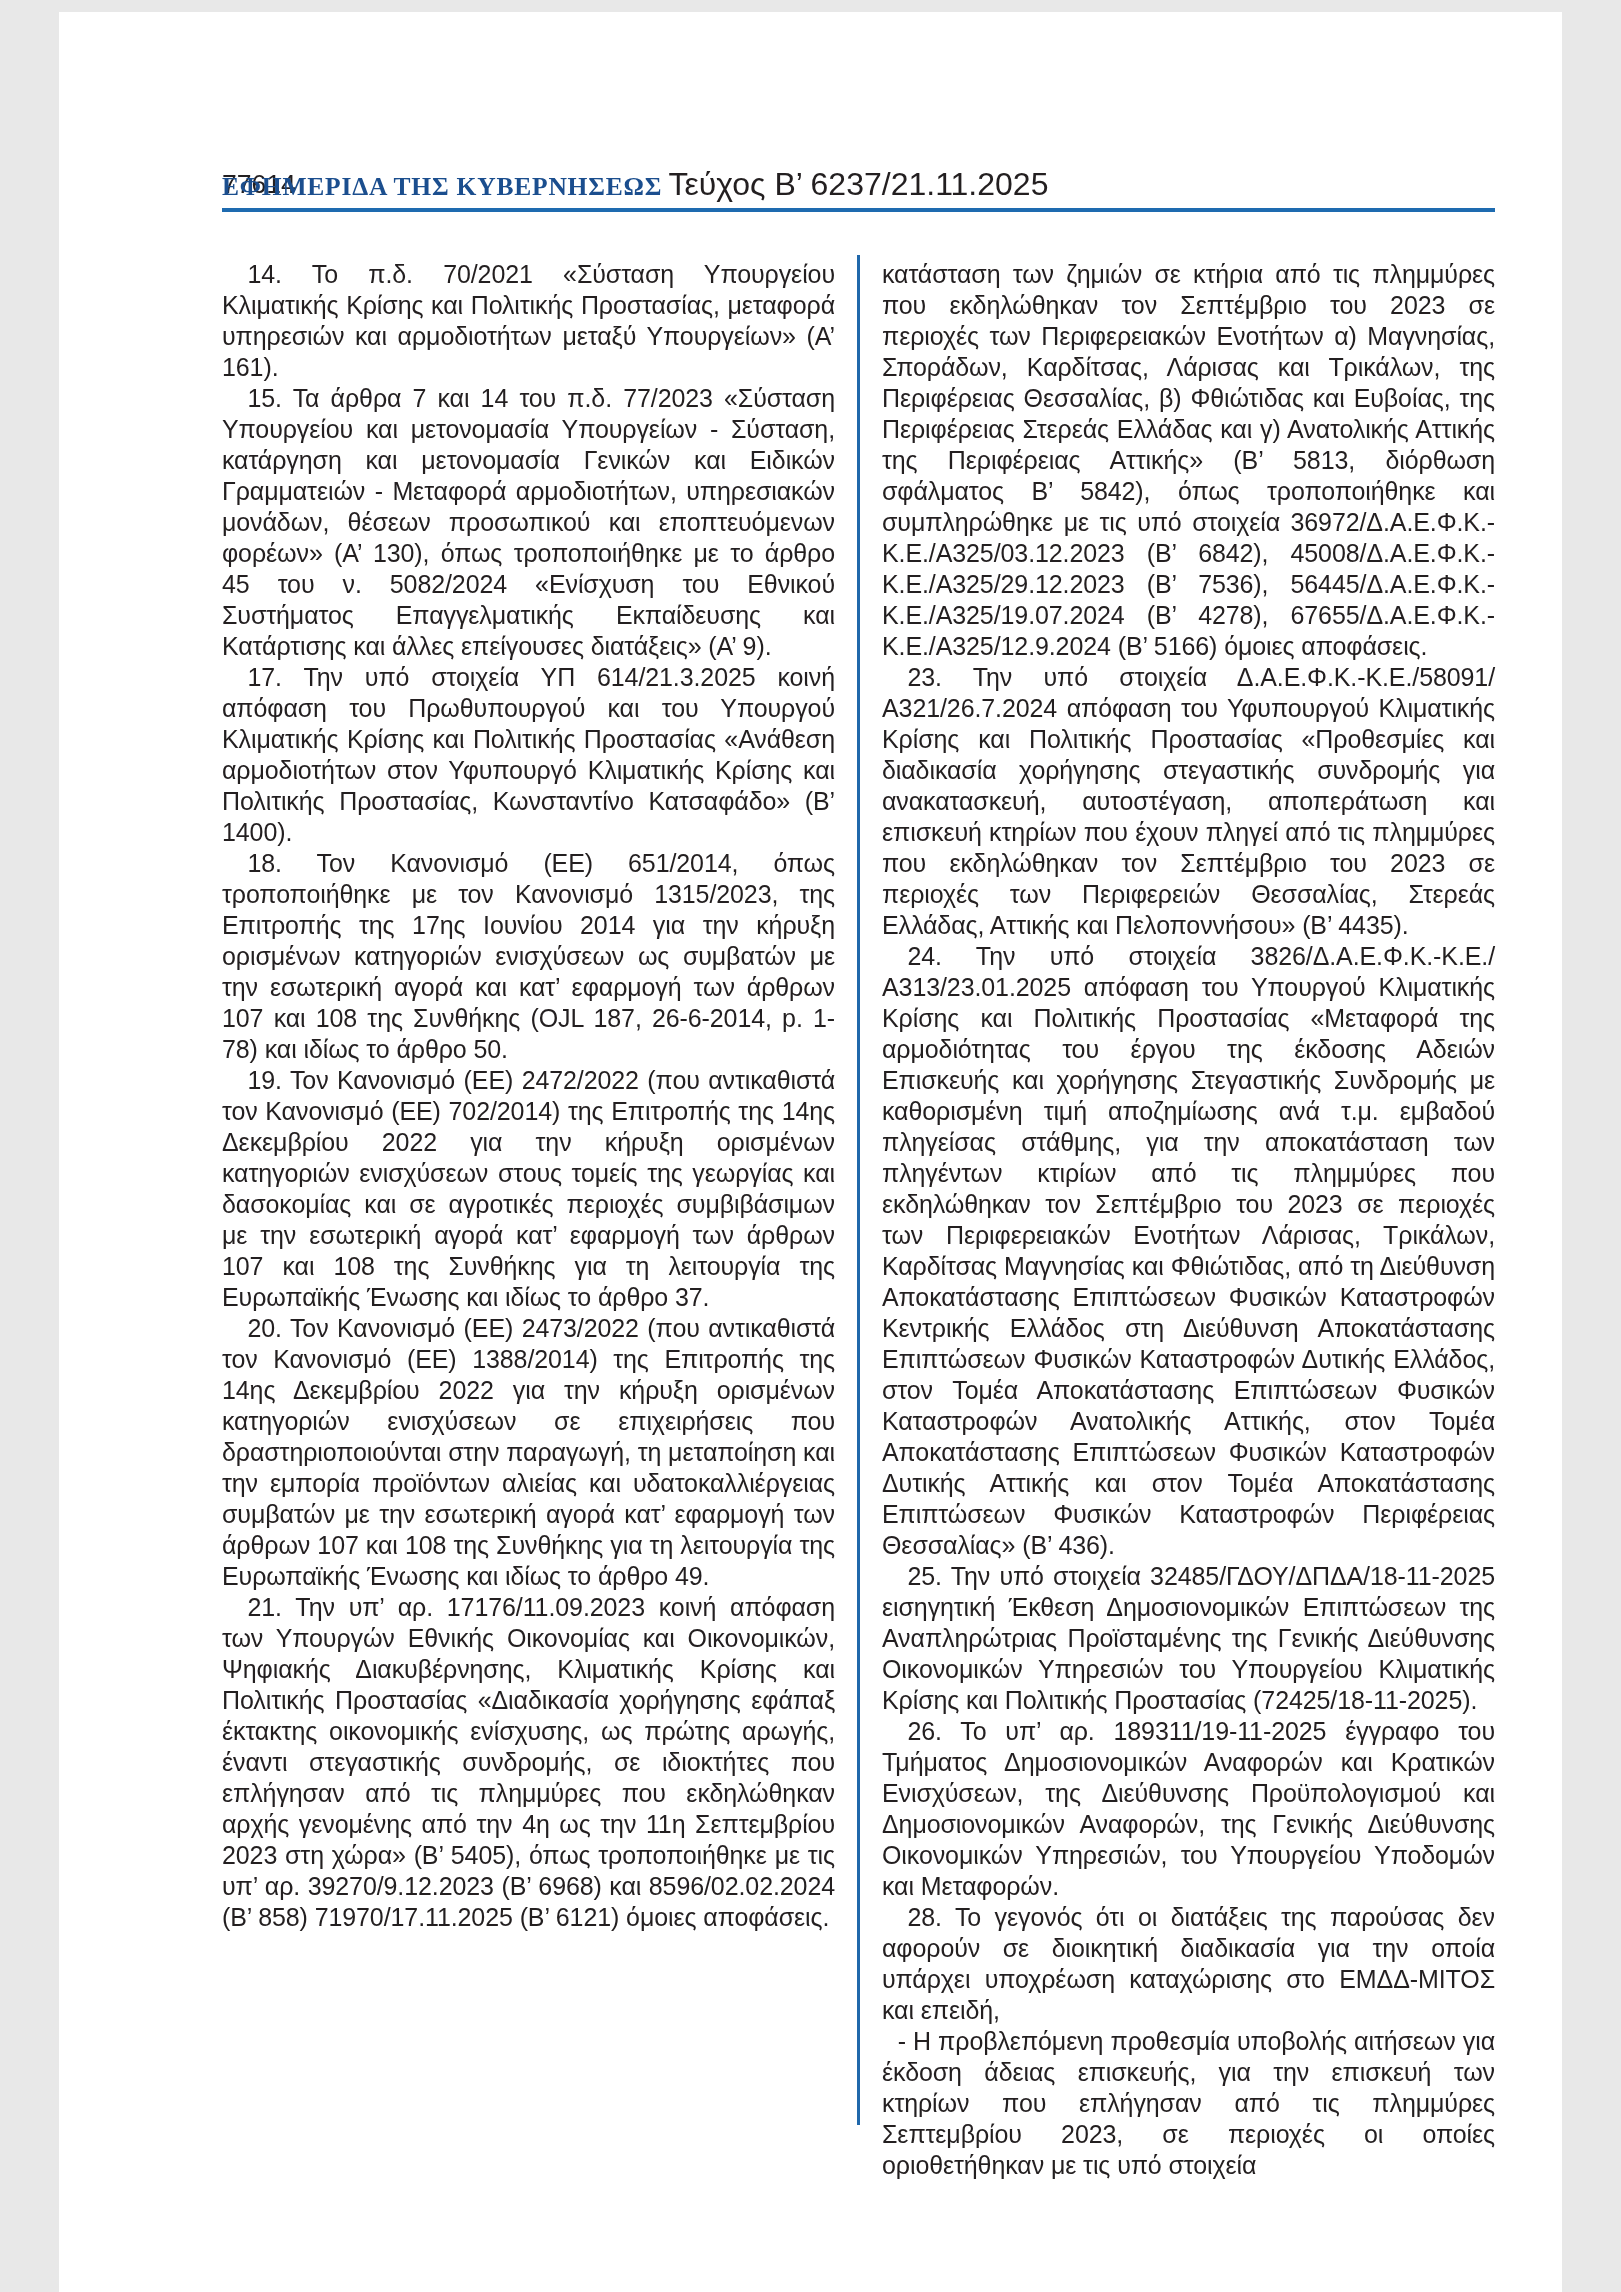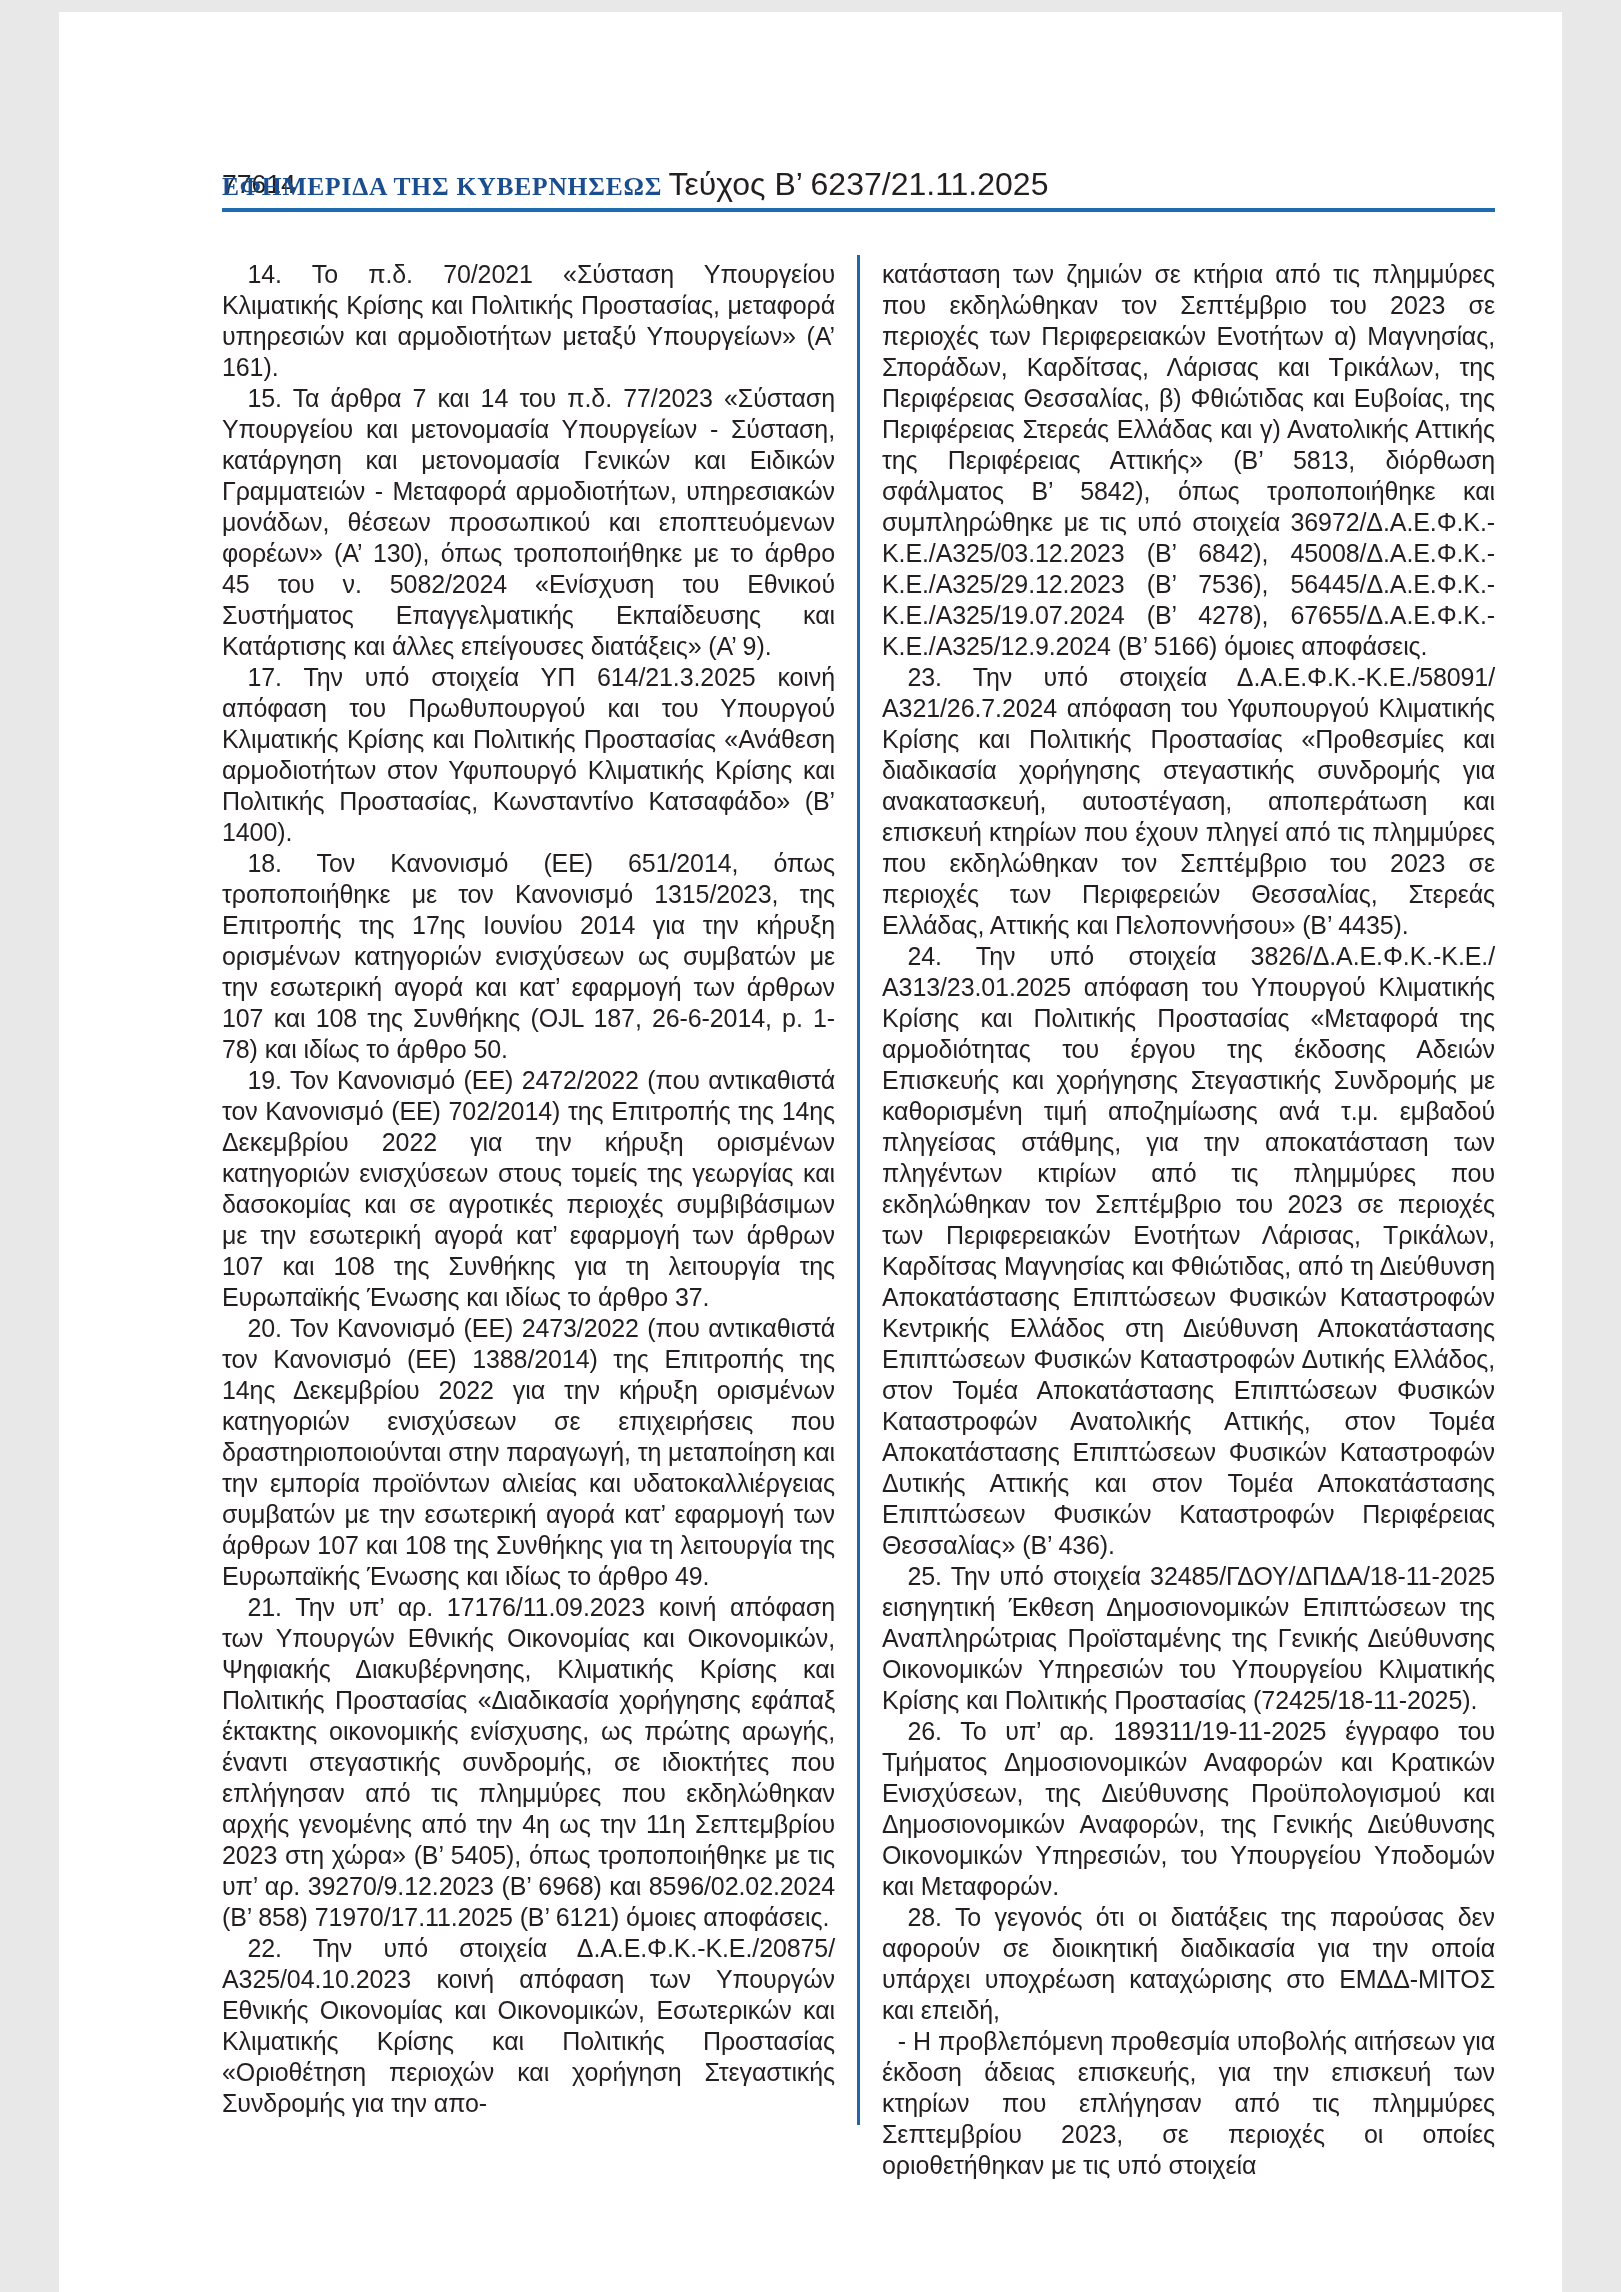--- a/index.html
+++ b/index.html
@@ -75,21 +75,20 @@
   <div class="hdr-rule"></div>
 
   <div class="col col-left">
       <p class="para indent">14. Το π.δ. 70/2021 «Σύσταση Υπουργείου Κλιματικής Κρίσης και Πολιτικής Προστασίας, μεταφορά υπηρεσιών και αρμοδιοτήτων μεταξύ Υπουργείων» (Α’ 161).</p>
       <p class="para indent">15. Τα άρθρα 7 και 14 του π.δ. 77/2023 «Σύσταση Υπουργείου και μετονομασία Υπουργείων - Σύσταση, κατάργηση και μετονομασία Γενικών και Ειδικών Γραμματειών - Μεταφορά αρμοδιοτήτων, υπηρεσιακών μονάδων, θέσεων προσωπικού και εποπτευόμενων φορέων» (Α’ 130), όπως τροποποιήθηκε με το άρθρο 45 του ν. 5082/2024 «Ενίσχυση του Εθνικού Συστήματος Επαγγελματικής Εκπαίδευσης και Κατάρτισης και άλλες επείγουσες διατάξεις» (Α’ 9).</p>
       <p class="para indent">17. Την υπό στοιχεία ΥΠ 614/21.3.2025 κοινή απόφαση του Πρωθυπουργού και του Υπουργού Κλιματικής Κρίσης και Πολιτικής Προστασίας «Ανάθεση αρμοδιοτήτων στον Υφυπουργό Κλιματικής Κρίσης και Πολιτικής Προστασίας, Κωνσταντίνο Κατσαφάδο» (Β’ 1400).</p>
       <p class="para indent">18. Τον Κανονισμό (ΕΕ) 651/2014, όπως τροποποιήθηκε με τον Κανονισμό 1315/2023, της Επιτροπής της 17ης Ιουνίου 2014 για την κήρυξη ορισμένων κατηγοριών ενισχύσεων ως συμβατών με την εσωτερική αγορά και κατ’ εφαρμογή των άρθρων 107 και 108 της Συνθήκης (OJL 187, 26-6-2014, p. 1-78) και ιδίως το άρθρο 50.</p>
       <p class="para indent">19. Τον Κανονισμό (ΕΕ) 2472/2022 (που αντικαθιστά τον Κανονισμό (ΕΕ) 702/2014) της Επιτροπής της 14ης Δεκεμβρίου 2022 για την κήρυξη ορισμένων κατηγοριών ενισχύσεων στους τομείς της γεωργίας και δασοκομίας και σε αγροτικές περιοχές συμβιβάσιμων με την εσωτερική αγορά κατ’ εφαρμογή των άρθρων 107 και 108 της Συνθήκης για τη λειτουργία της Ευρωπαϊκής Ένωσης και ιδίως το άρθρο 37.</p>
       <p class="para indent">20. Τον Κανονισμό (ΕΕ) 2473/2022 (που αντικαθιστά τον Κανονισμό (ΕΕ) 1388/2014) της Επιτροπής της 14ης Δεκεμβρίου 2022 για την κήρυξη ορισμένων κατηγοριών ενισχύσεων σε επιχειρήσεις που δραστηριοποιούνται στην παραγωγή, τη μεταποίηση και την εμπορία προϊόντων αλιείας και υδατοκαλλιέργειας συμβατών με την εσωτερική αγορά κατ’ εφαρμογή των άρθρων 107 και 108 της Συνθήκης για τη λειτουργία της Ευρωπαϊκής Ένωσης και ιδίως το άρθρο 49.</p>
       <p class="para indent">21. Την υπ’ αρ. 17176/11.09.2023 κοινή απόφαση των Υπουργών Εθνικής Οικονομίας και Οικονομικών, Ψηφιακής Διακυβέρνησης, Κλιματικής Κρίσης και Πολιτικής Προστασίας «Διαδικασία χορήγησης εφάπαξ έκτακτης οικονομικής ενίσχυσης, ως πρώτης αρωγής, έναντι στεγαστικής συνδρομής, σε ιδιοκτήτες που επλήγησαν από τις πλημμύρες που εκδηλώθηκαν αρχής γενομένης από την 4η ως την 11η Σεπτεμβρίου 2023 στη χώρα» (Β’ 5405), όπως τροποποιήθηκε με τις υπ’ αρ. 39270/9.12.2023 (Β’ 6968) και 8596/02.02.2024 (Β’ 858) 71970/17.11.2025 (Β’ 6121) όμοιες αποφάσεις.</p>
-      <p class="para indent">22. Την υπό στοιχεία Δ.Α.Ε.Φ.Κ.-Κ.Ε./20875/Α325/04.10.2023 κοινή απόφαση των Υπουργών Εθνικής Οικονομίας και Οικονομικών, Εσωτερικών και Κλιματικής Κρίσης και Πολιτικής Προστασίας «Οριοθέτηση περιοχών και χορήγηση Στεγαστικής Συνδρομής για την απο-</p>
     </div>
 
   <div class="divider"></div>
 
   <div class="col col-right">
       <p class="para">κατάσταση των ζημιών σε κτήρια από τις πλημμύρες που εκδηλώθηκαν τον Σεπτέμβριο του 2023 σε περιοχές των Περιφερειακών Ενοτήτων α) Μαγνησίας, Σποράδων, Καρδίτσας, Λάρισας και Τρικάλων, της Περιφέρειας Θεσσαλίας, β) Φθιώτιδας και Ευβοίας, της Περιφέρειας Στερεάς Ελλάδας και γ) Ανατολικής Αττικής της Περιφέρειας Αττικής» (Β’ 5813, διόρθωση σφάλματος Β’ 5842), όπως τροποποιήθηκε και συμπληρώθηκε με τις υπό στοιχεία 36972/Δ.Α.Ε.Φ.Κ.-Κ.Ε./Α325/03.12.2023 (Β’ 6842), 45008/Δ.Α.Ε.Φ.Κ.-Κ.Ε./Α325/29.12.2023 (Β’ 7536), 56445/Δ.Α.Ε.Φ.Κ.-Κ.Ε./Α325/19.07.2024 (Β’ 4278), 67655/Δ.Α.Ε.Φ.Κ.-Κ.Ε./Α325/12.9.2024 (Β’ 5166) όμοιες αποφάσεις.</p>
       <p class="para indent">23. Την υπό στοιχεία Δ.Α.Ε.Φ.Κ.-Κ.Ε./58091/Α321/26.7.2024 απόφαση του Υφυπουργού Κλιματικής Κρίσης και Πολιτικής Προστασίας «Προθεσμίες και διαδικασία χορήγησης στεγαστικής συνδρομής για ανακατασκευή, αυτοστέγαση, αποπεράτωση και επισκευή κτηρίων που έχουν πληγεί από τις πλημμύρες που εκδηλώθηκαν τον Σεπτέμβριο του 2023 σε περιοχές των Περιφερειών Θεσσαλίας, Στερεάς Ελλάδας, Αττικής και Πελοποννήσου» (Β’ 4435).</p>
       <p class="para indent">24. Την υπό στοιχεία 3826/Δ.Α.Ε.Φ.Κ.-Κ.Ε./Α313/23.01.2025 απόφαση του Υπουργού Κλιματικής Κρίσης και Πολιτικής Προστασίας «Μεταφορά της αρμοδιότητας του έργου της έκδοσης Αδειών Επισκευής και χορήγησης Στεγαστικής Συνδρομής με καθορισμένη τιμή αποζημίωσης ανά τ.μ. εμβαδού πληγείσας στάθμης, για την αποκατάσταση των πληγέντων κτιρίων από τις πλημμύρες που εκδηλώθηκαν τον Σεπτέμβριο του 2023 σε περιοχές των Περιφερειακών Ενοτήτων Λάρισας, Τρικάλων, Καρδίτσας Μαγνησίας και Φθιώτιδας, από τη Διεύθυνση Αποκατάστασης Επιπτώσεων Φυσικών Καταστροφών Κεντρικής Ελλάδος στη Διεύθυνση Αποκατάστασης Επιπτώσεων Φυσικών Καταστροφών Δυτικής Ελλάδος, στον Τομέα Αποκατάστασης Επιπτώσεων Φυσικών Καταστροφών Ανατολικής Αττικής, στον Τομέα Αποκατάστασης Επιπτώσεων Φυσικών Καταστροφών Δυτικής Αττικής και στον Τομέα Αποκατάστασης Επιπτώσεων Φυσικών Καταστροφών Περιφέρειας Θεσσαλίας» (Β’ 436).</p>
       <p class="para indent">25. Την υπό στοιχεία 32485/ΓΔΟΥ/ΔΠΔΑ/18-11-2025 εισηγητική Έκθεση Δημοσιονομικών Επιπτώσεων της Αναπληρώτριας Προϊσταμένης της Γενικής Διεύθυνσης Οικονομικών Υπηρεσιών του Υπουργείου Κλιματικής Κρίσης και Πολιτικής Προστασίας (72425/18-11-2025).</p>
       <p class="para indent">26. Το υπ’ αρ. 189311/19-11-2025 έγγραφο του Τμήματος Δημοσιονομικών Αναφορών και Κρατικών Ενισχύσεων, της Διεύθυνσης Προϋπολογισμού και Δημοσιονομικών Αναφορών, της Γενικής Διεύθυνσης Οικονομικών Υπηρεσιών, του Υπουργείου Υποδομών και Μεταφορών.</p>

